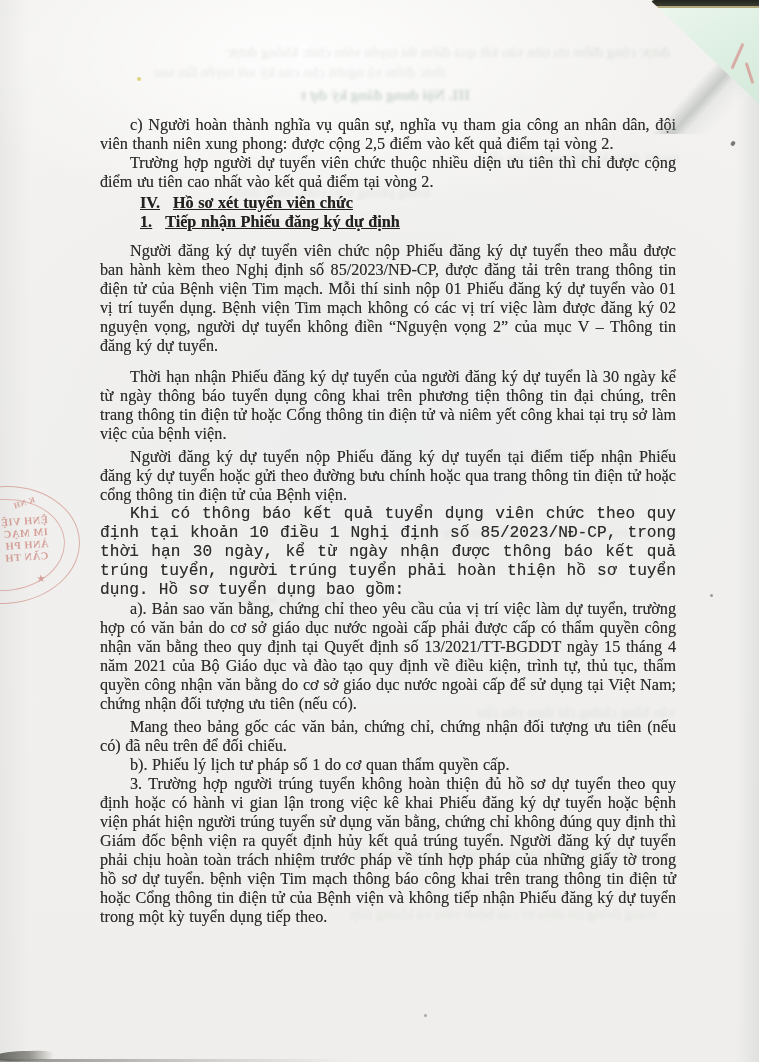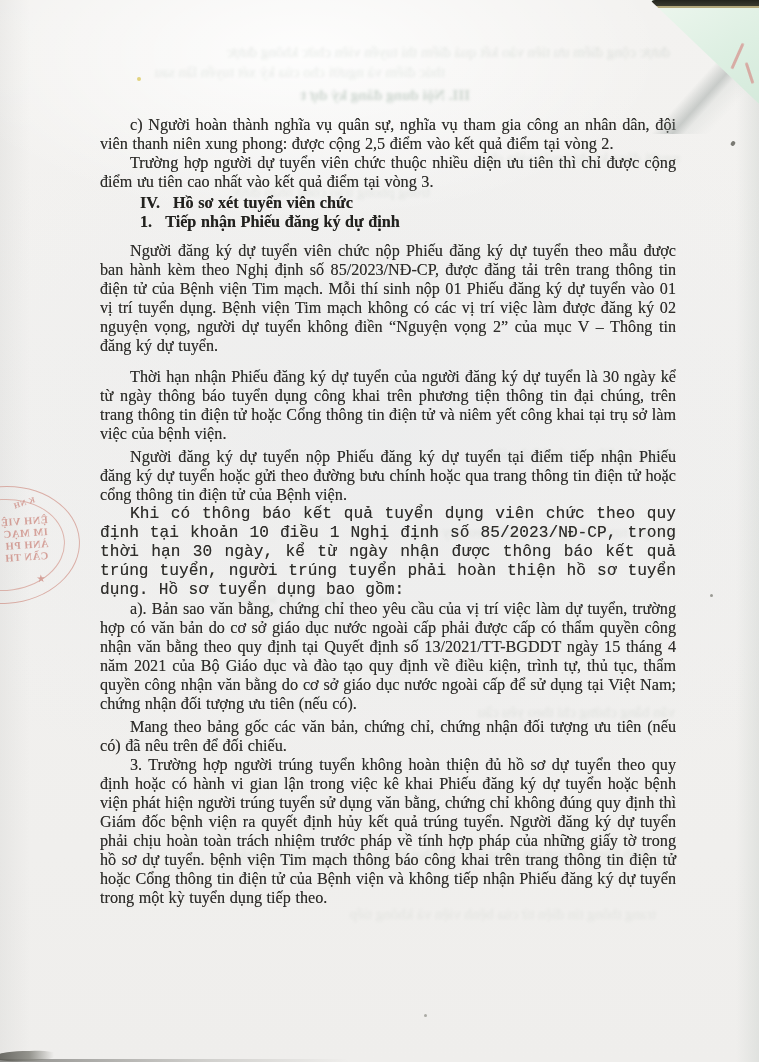--- a/index.html
+++ b/index.html
@@ -47,21 +47,21 @@
     pointer-events:none;
   }
   
   .content{
     position:absolute;left:100px;top:116px;width:576px;
     font-size:16.2px;line-height:19px;color:#2e2d2a;
     text-shadow:0 0 .4px rgba(46,45,42,.55);
   }
   .para{margin:0;text-align:justify;text-indent:30px;word-spacing:.5px;}
   .para.h, .para.h-deep{font-weight:bold;color:#22211e;}
-  .para.h-deep{text-indent:40px;}
+  .para.h-deep{text-indent:40px;text-decoration:underline;}
   .para.h{text-indent:30px;}
   .para.h-deep .num{margin-right:13px;}
   .para.h .num{margin-right:7px;}
   
   .bleed{
     position:absolute;transform:scaleX(-1);
     color:#6c8372;filter:blur(1.6px);
     font-size:15px;line-height:17px;white-space:nowrap;overflow:hidden;
     pointer-events:none;
   }
@@ -127,29 +127,30 @@
       <span class="kn">K NH</span>
       <span class="l1">ỆNH VIỆ</span>
       <span class="l2">IM MẠC</span>
       <span class="l3">ÀNH PH</span>
       <span class="l4">CẦN TH</span>
       <span class="star">★</span>
     </div>
 
     <div class="content">
         <p class="para body" style="margin-top: 0px;"><span class="txt">c) Người hoàn thành nghĩa vụ quân sự, nghĩa vụ tham gia công an nhân dân, đội viên thanh niên xung phong: được cộng 2,5 điểm vào kết quả điểm tại vòng 2.</span></p>
-        <p class="para body" style="margin-top: 0px;"><span class="txt">Trường hợp người dự tuyển viên chức thuộc nhiều diện ưu tiên thì chỉ được cộng điểm ưu tiên cao nhất vào kết quả điểm tại vòng 3.</span></p>
+        <p class="para body" style="margin-top: 0px;"><span class="txt">Trường hợp người dự tuyển viên chức thuộc nhiều diện ưu tiên thì chỉ được cộng điểm ưu tiên cao nhất vào kết quả điểm tại vòng 2.</span></p>
         <p class="para h-deep" style="margin-top: 2px;"><span class="num">IV.</span><span class="txt">Hồ sơ xét tuyển viên chức</span></p>
         <p class="para h-deep" style="margin-top: 0px;"><span class="num">1.</span><span class="txt">Tiếp nhận Phiếu đăng ký dự định</span></p>
         <p class="para body" style="margin-top: 10px;"><span class="txt">Người đăng ký dự tuyển viên chức nộp Phiếu đăng ký dự tuyển theo mẫu được ban hành kèm theo Nghị định số 85/2023/NĐ-CP, được đăng tải trên trang thông tin điện tử của Bệnh viện Tim mạch. Mỗi thí sinh nộp 01 Phiếu đăng ký dự tuyển vào 01 vị trí tuyển dụng. Bệnh viện Tim mạch không có các vị trí việc làm được đăng ký 02 nguyện vọng, người dự tuyển không điền “Nguyện vọng 2” của mục V – Thông tin đăng ký dự tuyển.</span></p>
         <p class="para body" style="margin-top: 12px;"><span class="txt">Thời hạn nhận Phiếu đăng ký dự tuyển của người đăng ký dự tuyển là 30 ngày kể từ ngày thông báo tuyển dụng công khai trên phương tiện thông tin đại chúng, trên trang thông tin điện tử hoặc Cổng thông tin điện tử và niêm yết công khai tại trụ sở làm việc của bệnh viện.</span></p>
         <p class="para body" style="margin-top: 4px;"><span class="txt">Người đăng ký dự tuyển nộp Phiếu đăng ký dự tuyển tại điểm tiếp nhận Phiếu đăng ký dự tuyển hoặc gửi theo đường bưu chính hoặc qua trang thông tin điện tử hoặc cổng thông tin điện tử của Bệnh viện.</span></p>
         <p class="para body" style="margin-top: 0px; font-family: Liberation Mono, monospace;"><span class="txt">Khi có thông báo kết quả tuyển dụng viên chức theo quy định tại khoản 10 điều 1 Nghị định số 85/2023/NĐ-CP, trong thời hạn 30 ngày, kể từ ngày nhận được thông báo kết quả trúng tuyển, người trúng tuyển phải hoàn thiện hồ sơ tuyển dụng. Hồ sơ tuyển dụng bao gồm:</span></p>
         <p class="para body" style="margin-top: 0px;"><span class="txt">a). Bản sao văn bằng, chứng chỉ theo yêu cầu của vị trí việc làm dự tuyển, trường hợp có văn bản do cơ sở giáo dục nước ngoài cấp phải được cấp có thẩm quyền công nhận văn bằng theo quy định tại Quyết định số 13/2021/TT-BGDDT ngày 15 tháng 4 năm 2021 của Bộ Giáo dục và đào tạo quy định về điều kiện, trình tự, thủ tục, thẩm quyền công nhận văn bằng do cơ sở giáo dục nước ngoài cấp để sử dụng tại Việt Nam; chứng nhận đối tượng ưu tiên (nếu có).</span></p>
         <p class="para body" style="margin-top: 4px;"><span class="txt">Mang theo bảng gốc các văn bản, chứng chỉ, chứng nhận đối tượng ưu tiên (nếu có) đã nêu trên để đối chiếu.</span></p>
+        <p class="para body" style="margin-top: 0px;"><span class="txt">b). Phiếu lý lịch tư pháp số 1 do cơ quan thẩm quyền cấp.</span></p>
         <p class="para body" style="margin-top: 0px;"><span class="txt">3. Trường hợp người trúng tuyển không hoàn thiện đủ hồ sơ dự tuyển theo quy định hoặc có hành vi gian lận trong việc kê khai Phiếu đăng ký dự tuyển hoặc bệnh viện phát hiện người trúng tuyển sử dụng văn bằng, chứng chỉ không đúng quy định thì Giám đốc bệnh viện ra quyết định hủy kết quả trúng tuyển. Người đăng ký dự tuyển phải chịu hoàn toàn trách nhiệm trước pháp về tính hợp pháp của những giấy tờ trong hồ sơ dự tuyển. bệnh viện Tim mạch thông báo công khai trên trang thông tin điện tử hoặc Cổng thông tin điện tử của Bệnh viện và không tiếp nhận Phiếu đăng ký dự tuyển trong một kỳ tuyển dụng tiếp theo.</span></p>
       </div>
 
     <div class="fold-shadow"></div>
 
     <div class="speck" style="left:731px;top:141px;width:4px;height:5px;background:#7a7a74;transform:rotate(35deg);border-radius:40%;"></div>
     <div class="speck" style="left:137px;top:77px;width:4px;height:4px;background:#d8c24a;opacity:.7;"></div>
     <div class="speck" style="left:710px;top:594px;width:3px;height:3px;background:#9a9a94;"></div>
     <div class="speck" style="left:424px;top:1014px;width:3px;height:3px;background:#aaaaa4;"></div>
 

